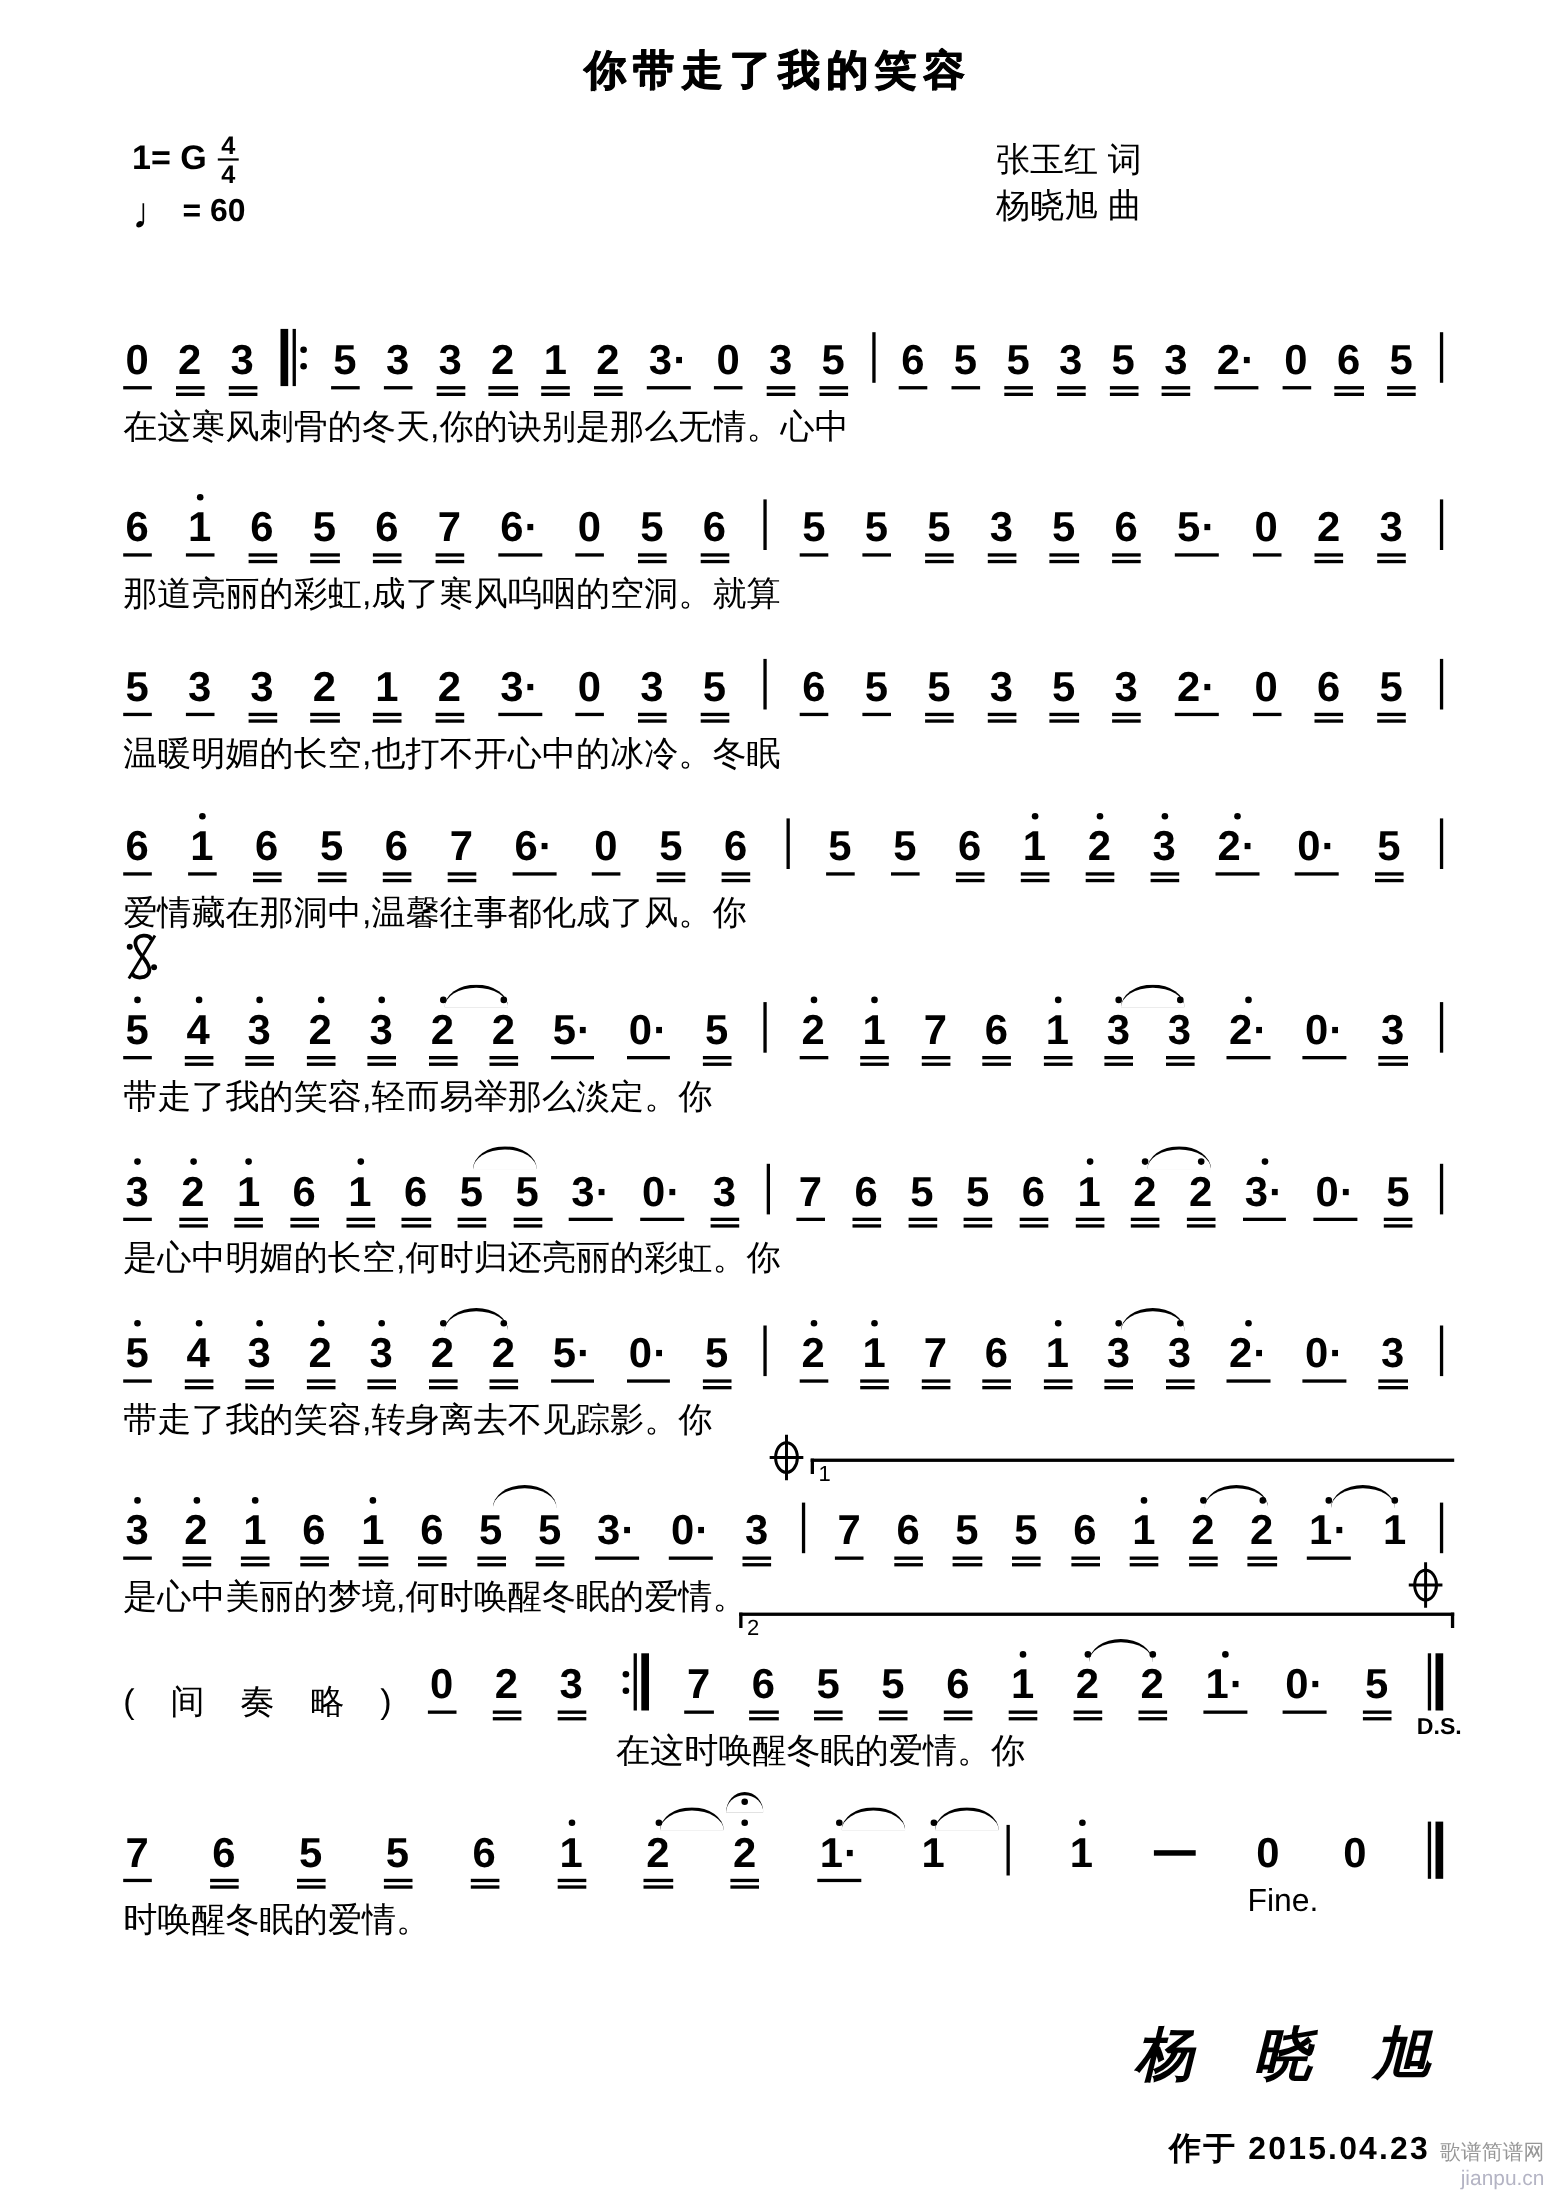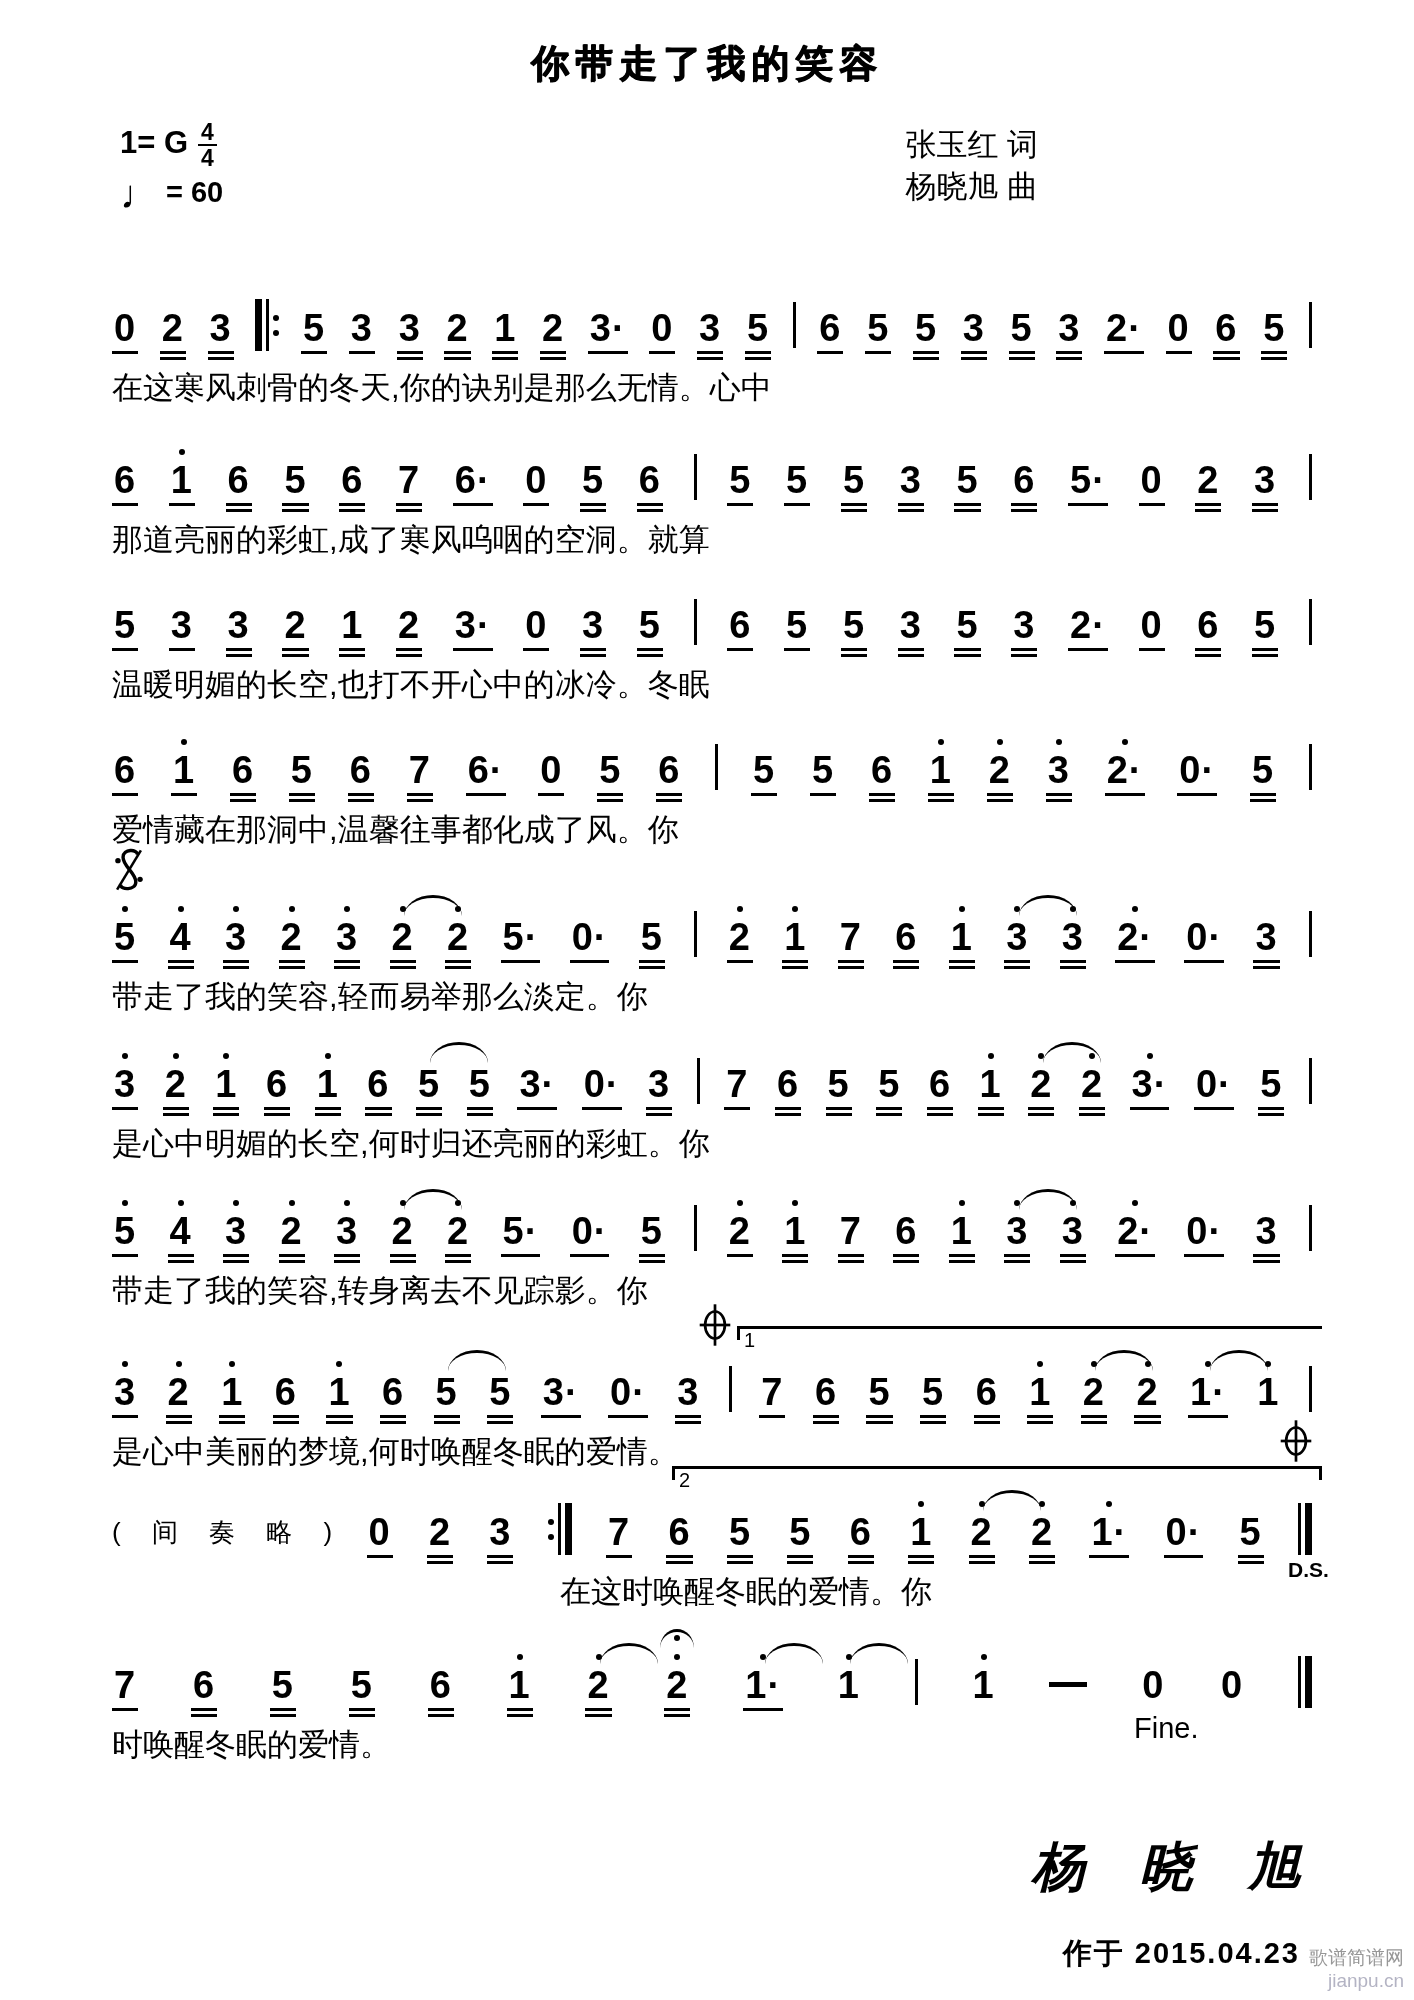--- a/index.html
+++ b/index.html
@@ -31,21 +31,21 @@
         width:34px;height:16px;border-top:3px solid #000;border-radius:50% 50% 0 0/100% 100% 0 0;}
   .ferm::after{content:"";position:absolute;top:3px;left:50%;margin-left:-3px;
         width:6px;height:6px;border-radius:50%;background:#000;}
   .bar{width:3px;height:46px;background:#000;margin-bottom:16px;}
   .cbar{display:flex;align-items:center;gap:4px;height:52px;margin-bottom:13px;}
   .bthick{width:7px;height:52px;background:#000;}
   .bthin{width:3px;height:52px;background:#000;}
   .bdots{display:flex;flex-direction:column;gap:9px;}
   .bdots i{width:6px;height:6px;border-radius:50%;background:#000;}
   .dash{width:38px;height:5px;background:#000;margin-bottom:34px;}
-  .text-tok{font-size:26px;letter-spacing:0;word-spacing:24px;margin-bottom:18px;}
+  .text-tok{font-size:31px;letter-spacing:0;word-spacing:24px;}
   .lyrics-row{position:absolute;top:82px;display:flex;justify-content:flex-start;
               font-size:31px;line-height:36px;}
   
   .segno{position:absolute;left:112px;top:846px;width:34px;height:48px;}
   .coda{position:absolute;width:36px;height:46px;}
   .coda1{left:697px;top:1302px;} .coda2{left:1278px;top:1418px;}
   .ending{position:absolute;border-top:3px solid #000;}
   .ending .hookL{position:absolute;left:0;top:-3px;width:3px;height:14px;background:#000;}
   .ending .hookR{position:absolute;right:0;top:-3px;width:3px;height:14px;background:#000;}
   .ending .elabel{position:absolute;left:7px;top:0px;font-size:20px;}

